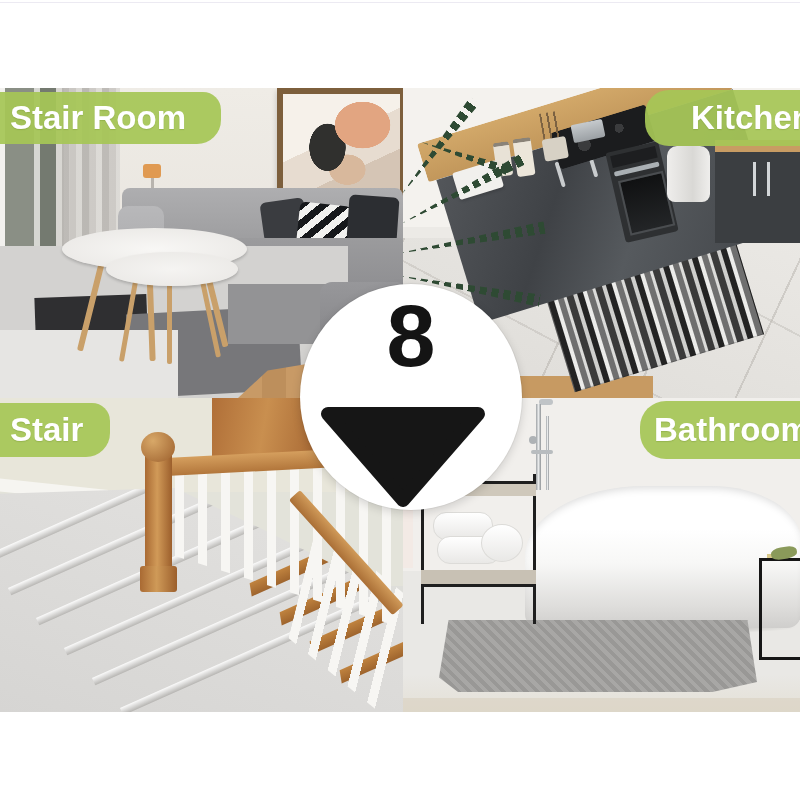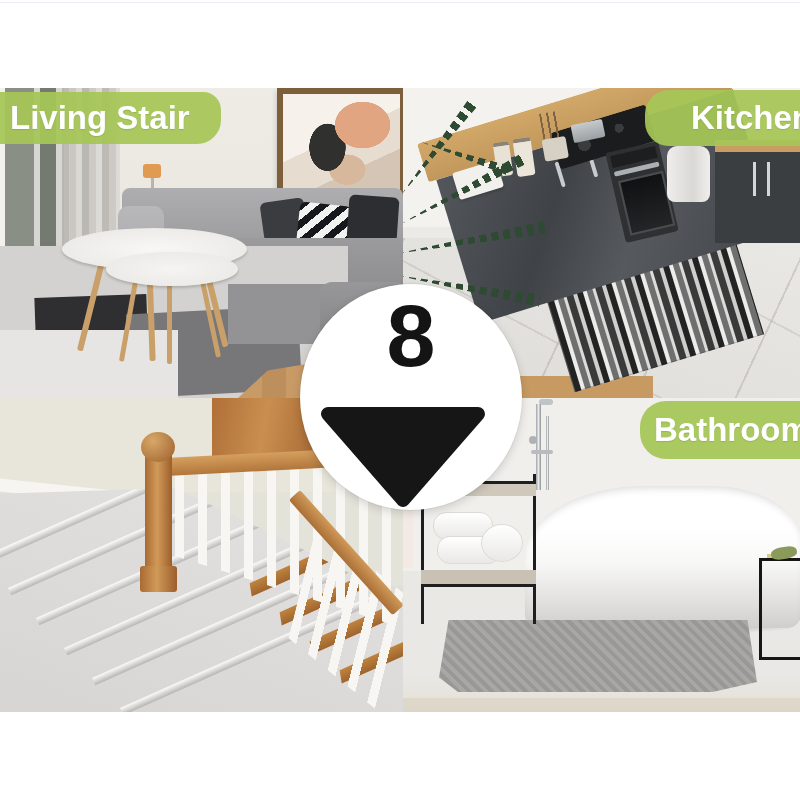--- a/index.html
+++ b/index.html
@@ -300,24 +300,27 @@
         <div class="b-roll" style="left:12px;top:38px;width:58px;height:26px"></div>
         <div class="b-roll" style="left:16px;top:62px;width:62px;height:26px"></div>
         <div class="b-roll" style="left:60px;top:50px;width:40px;height:36px;border-radius:50%"></div>
       </div>
       <div class="abs b-table"></div>
       <div class="abs b-book"></div>
       <div class="abs b-plant"></div>
     </div>
 
     <div class="room-label lbl-lr">
-      <span>Living Stair</span>
+      <span>Stair Room</span>
     </div>
     <div class="room-label lbl-k">
       <span>Kitchen</span>
+    </div>
+    <div class="room-label lbl-s">
+      <span>Stair</span>
     </div>
     <div class="room-label lbl-b">
       <span>Bathroom</span>
     </div>
 
     <div class="badge">
       <div class="badge-count">8</div>
       <svg width="176" height="102" viewBox="0 0 176 102">
         <polygon points="13,8 163,8 88,94" fill="#161616" stroke="#161616" stroke-width="14" stroke-linejoin="round"></polygon>
       </svg>

